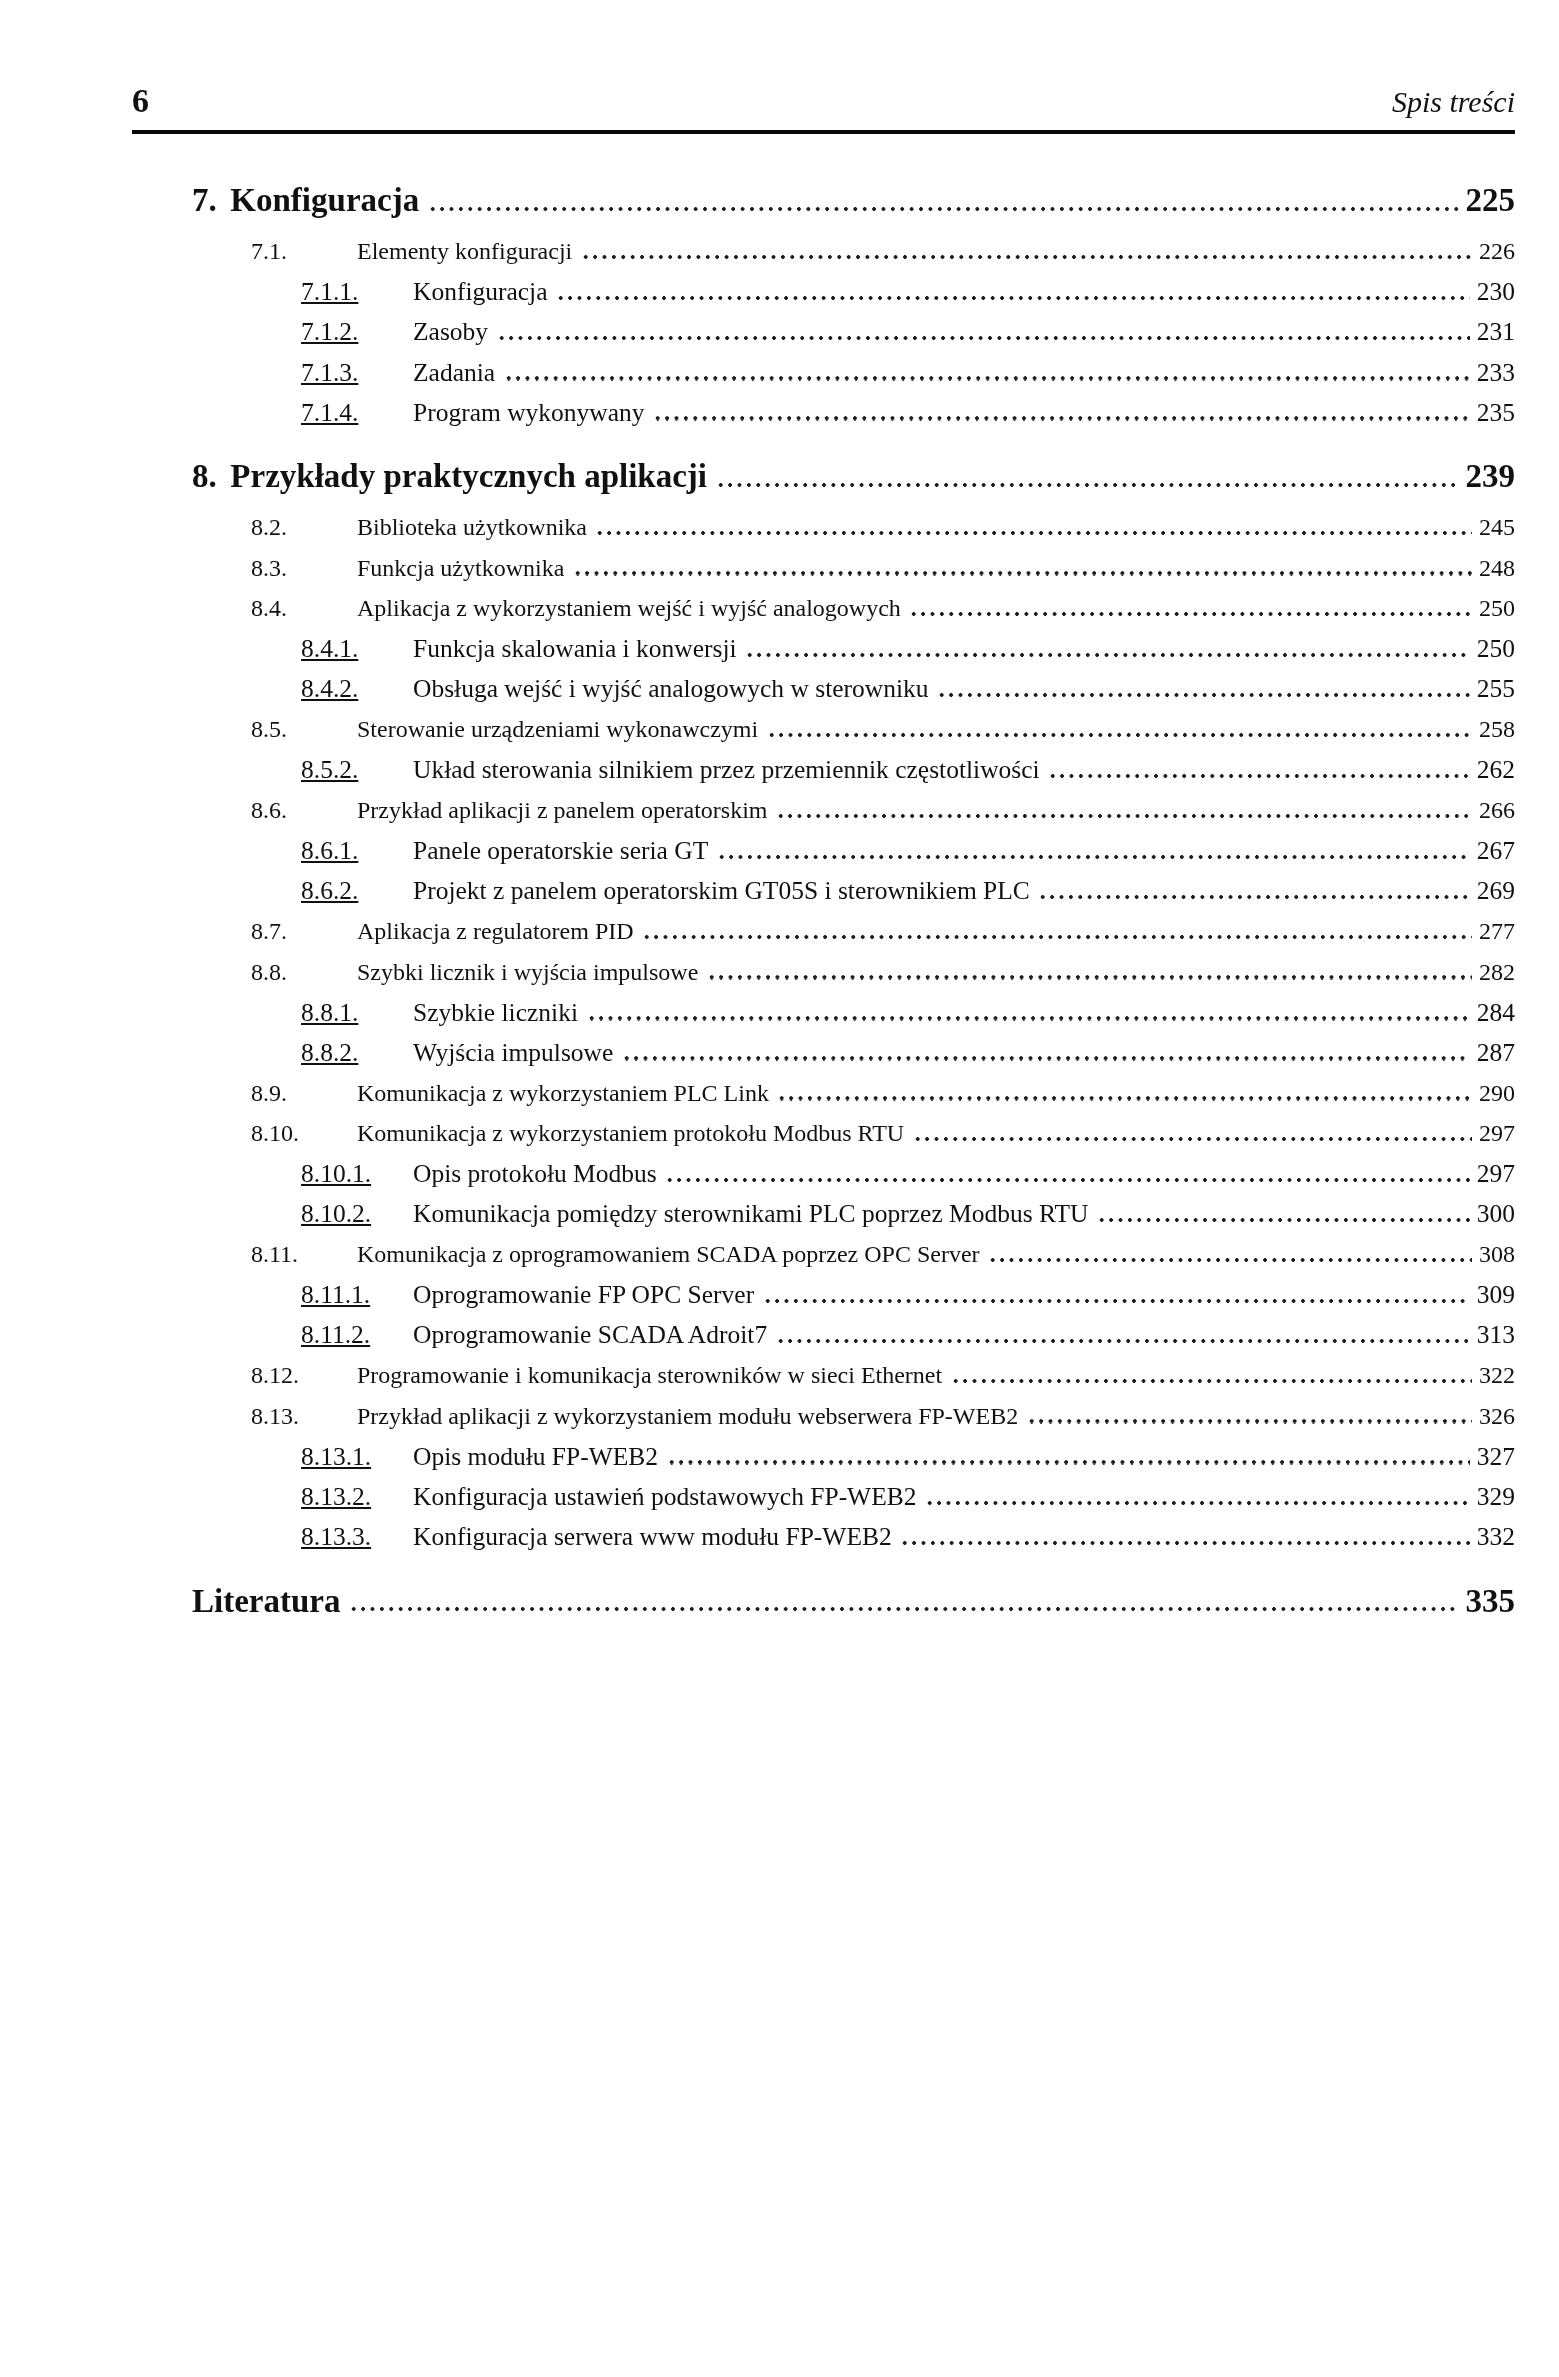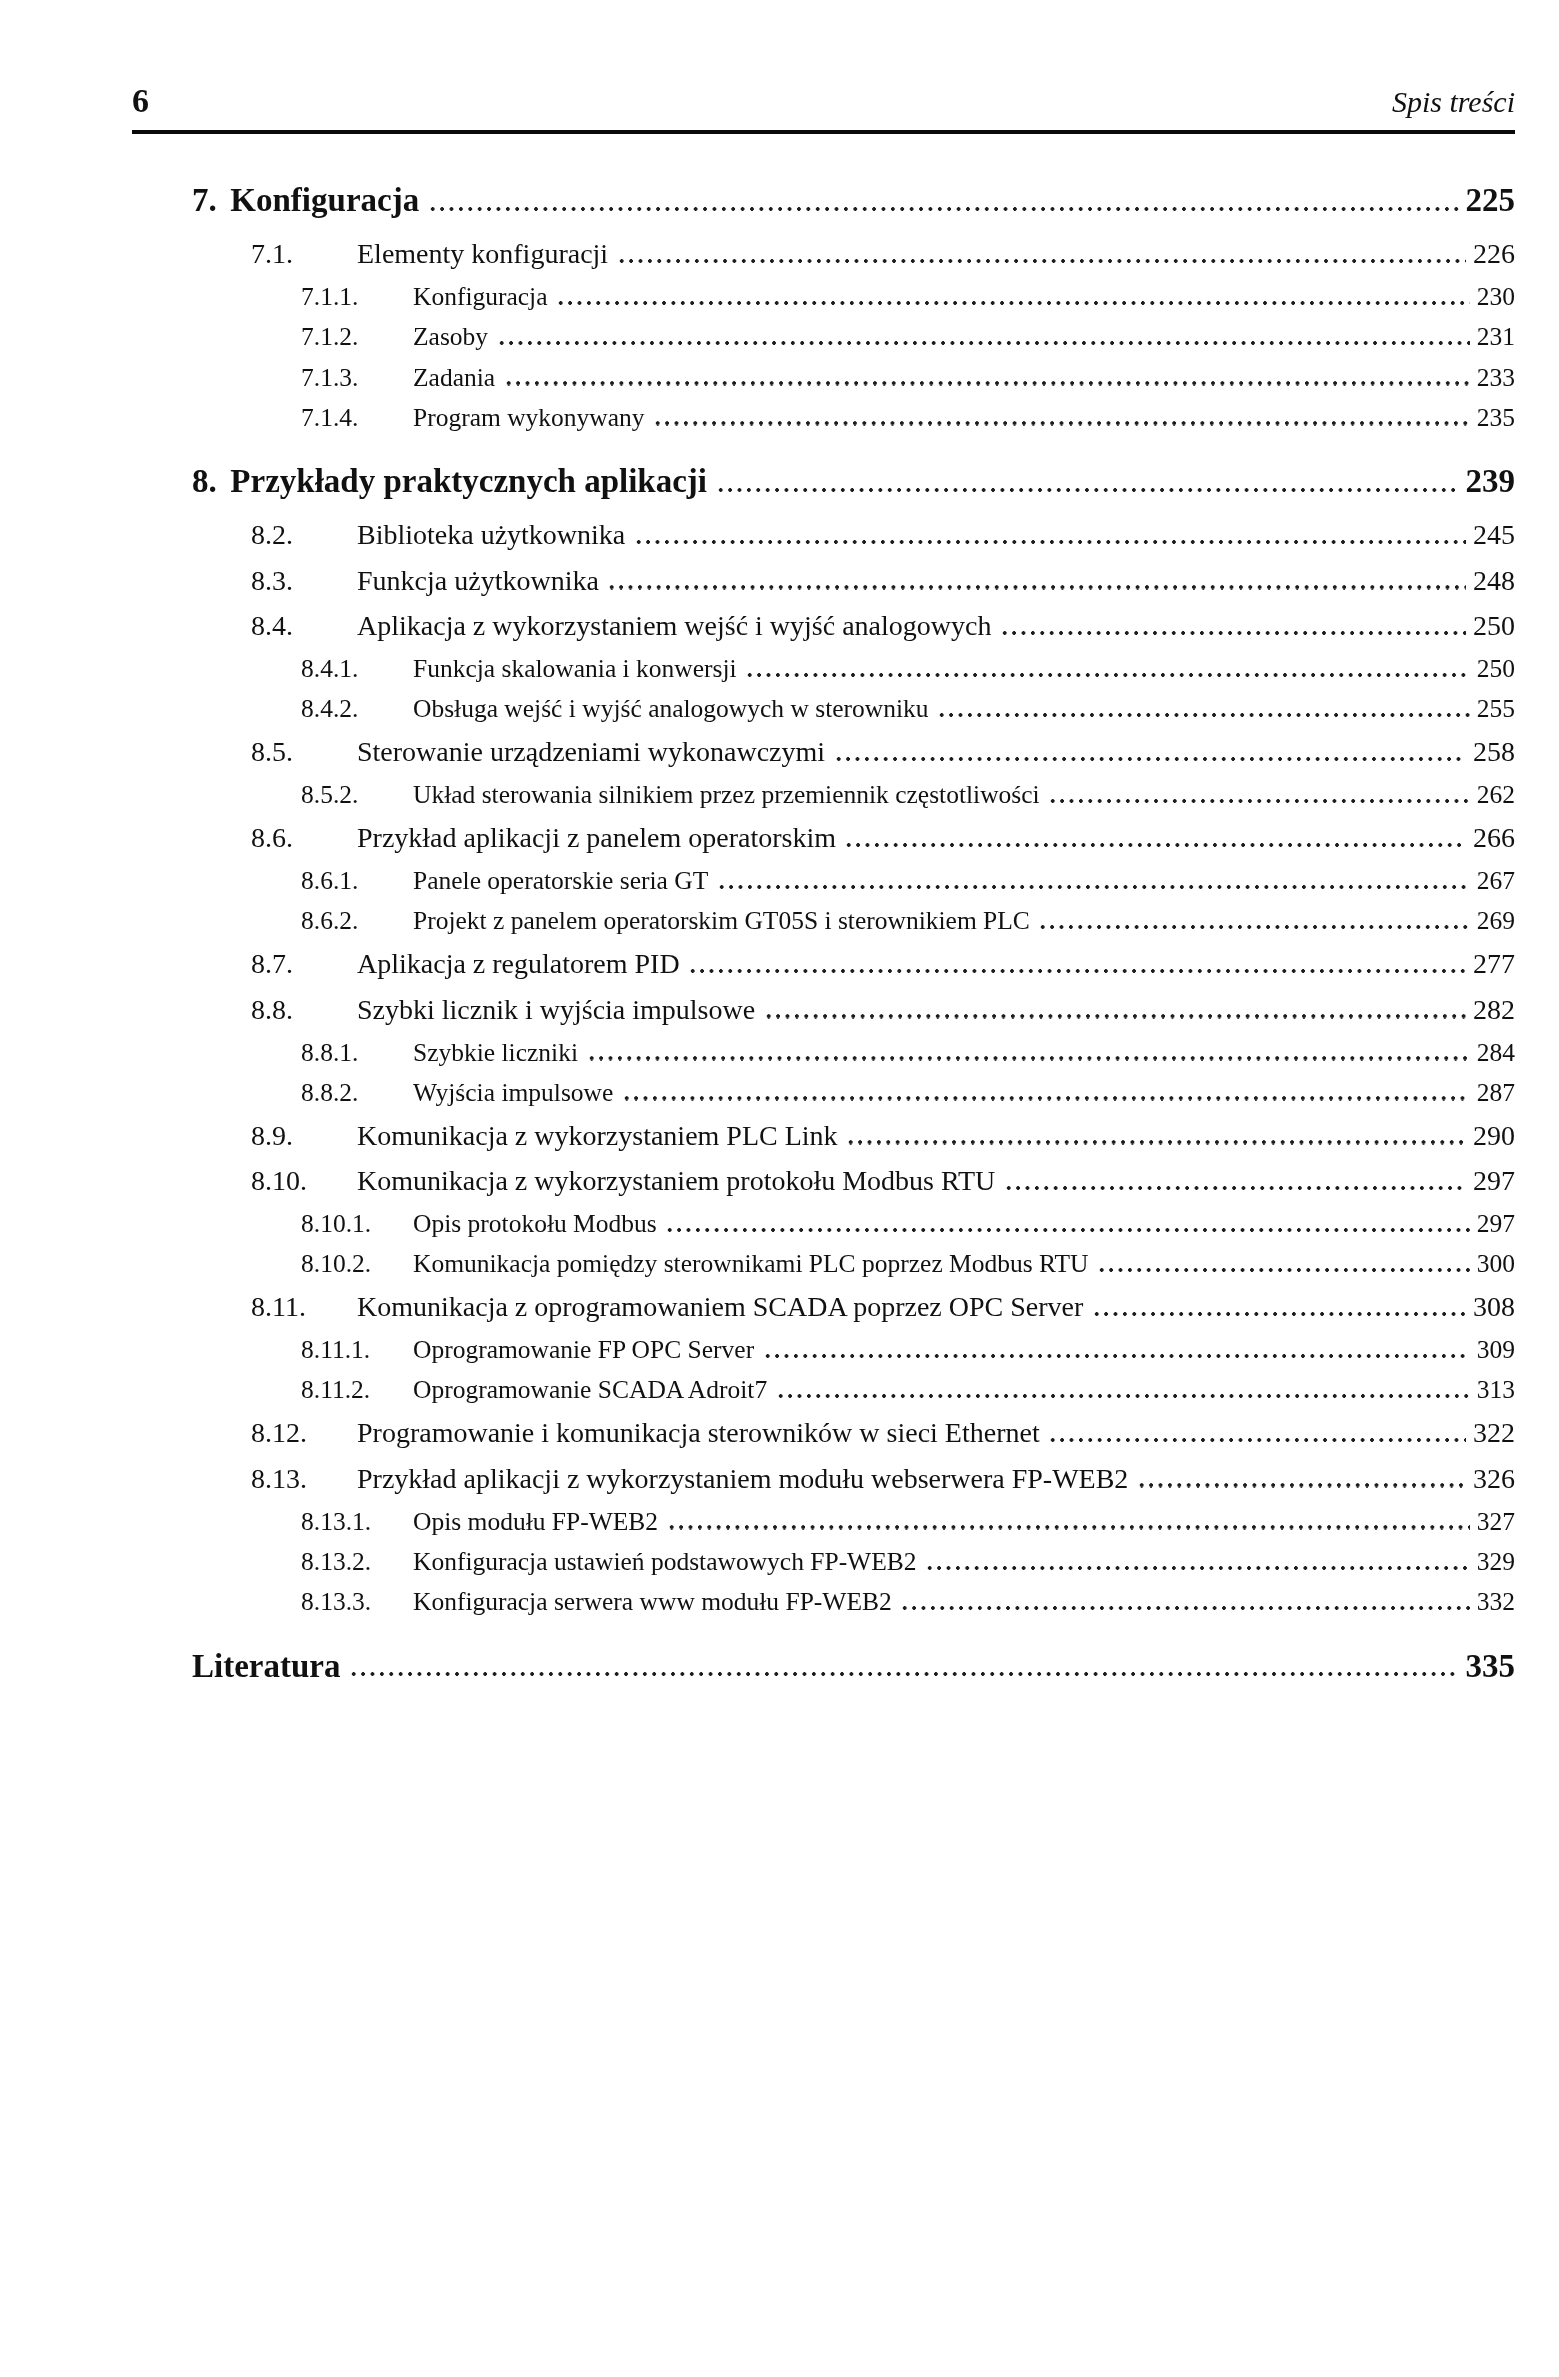--- a/index.html
+++ b/index.html
@@ -67,31 +67,31 @@
     font-weight: 700;
     padding-left: 60px;
     margin: 25.5px 0 12px 0;
   }
   .level-0 .num { margin-right: 13.6px; }
   .level-0 .num:empty { display: none; margin: 0; }
   .level-0 .dots { height: 5.1px; }
 
   
   .level-1 {
-    font-size: 28px;
+    font-size: 24px;
     padding: 6.8px 0 6.8px 119px;
   }
   .level-1 .num { width: 106px; }
 
   
   .level-2 {
     font-size: 25.5px;
     padding: 5.1px 0 5.1px 169px;
   }
-  .level-2 .num { width: 112px; }
+  .level-2 .num { width: 112px; text-decoration: underline; }
 </style>
 </head>
 <body>
 
 <div class="page">
 
   <header class="page-header">
     <span class="folio">6</span>
     <span class="running-title">Spis treści</span>
   </header>

